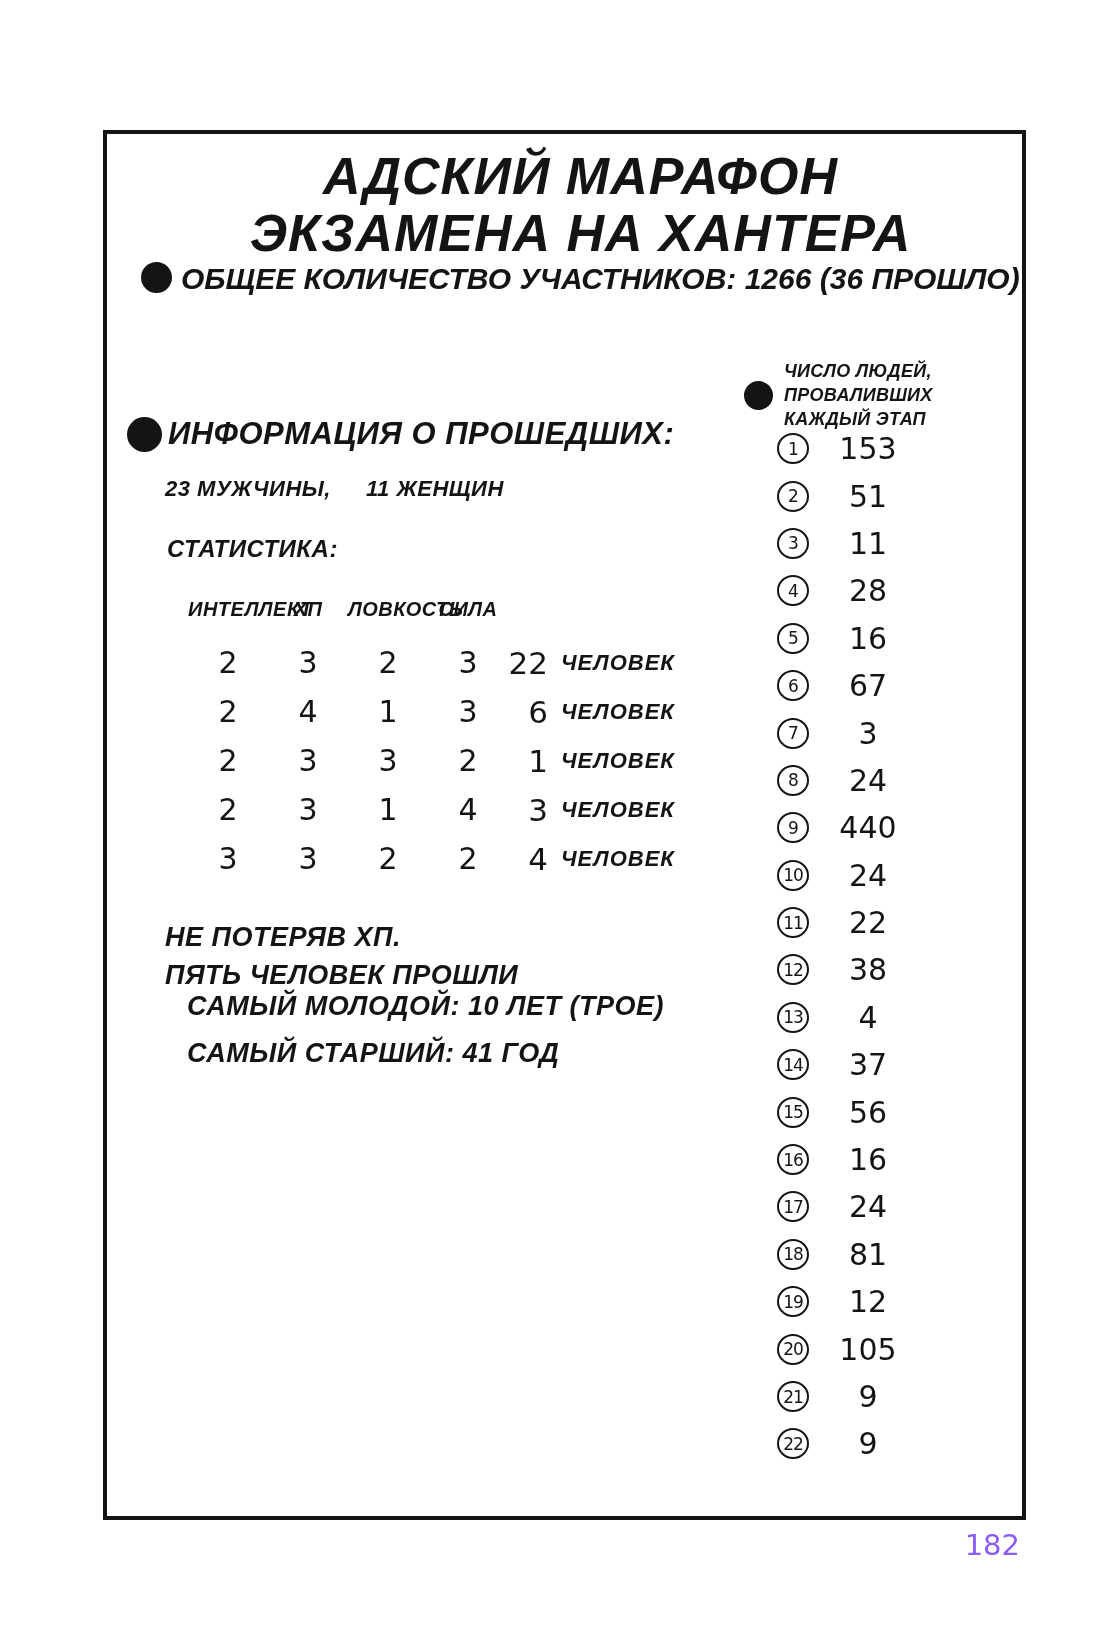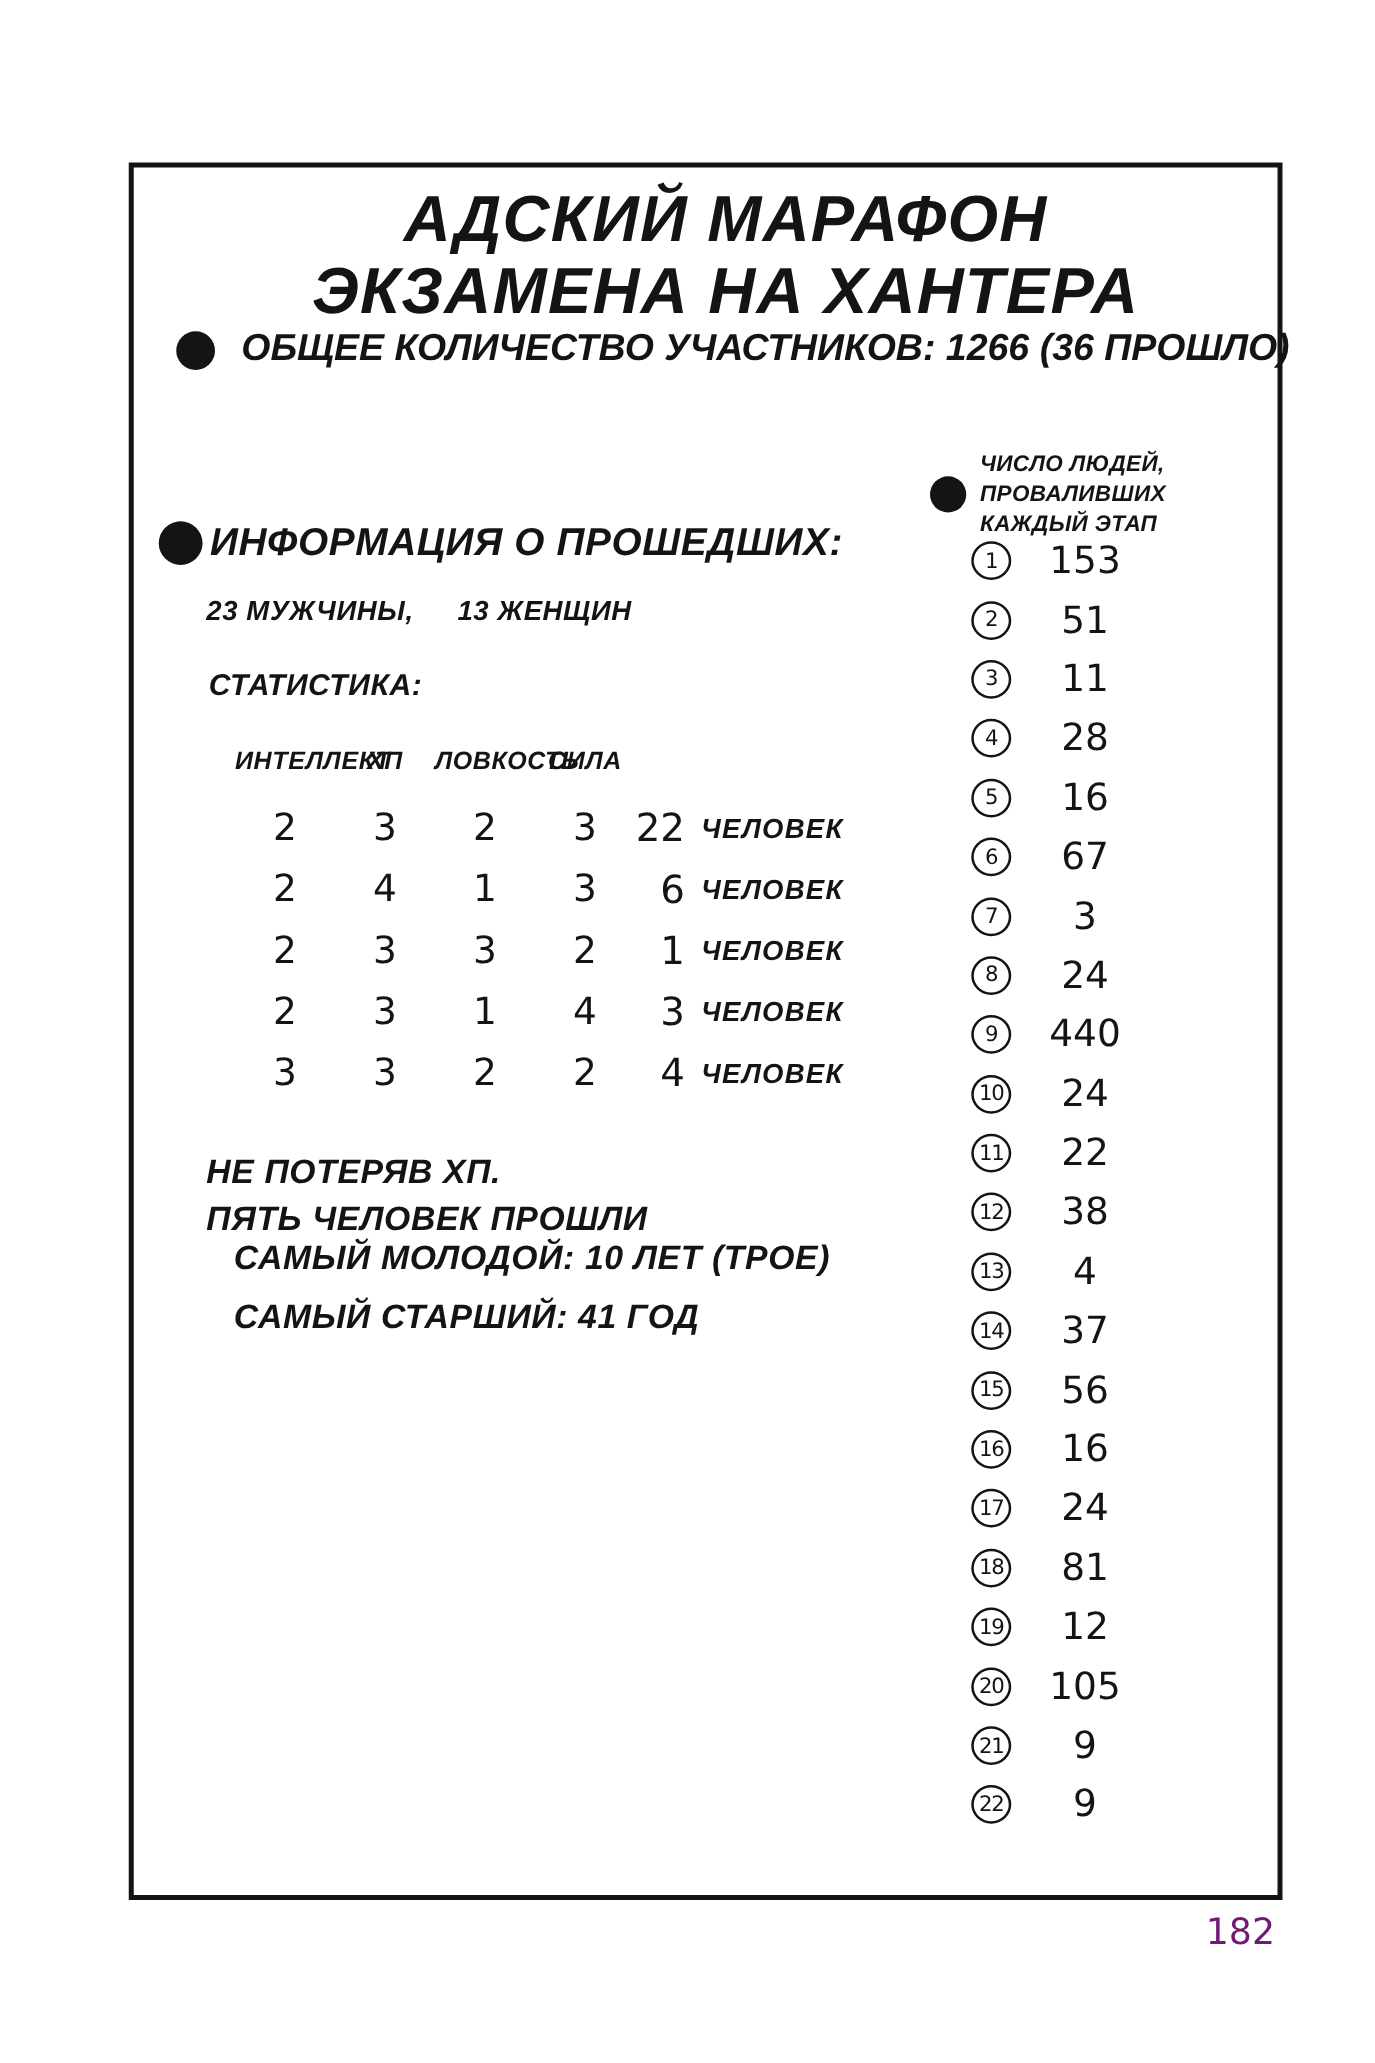--- a/index.html
+++ b/index.html
@@ -56,22 +56,22 @@
     letter-spacing: 1px;
     white-space: nowrap;
     padding-left: 32px;
   }
 
   .total-line {
     position: absolute;
     left: 34px;
     top: 128px;
     display: flex;
-    align-items: flex-end;
-    gap: 21px;
+    align-items: flex-start;
+    gap: 9px;
     font-size: 30px;
     letter-spacing: 0px;
     white-space: nowrap;
   }
 
   .info-heading {
     position: absolute;
     left: 20px;
     top: 282px;
     display: flex;
@@ -204,21 +204,21 @@
     margin-left: 4px;
     text-align: center;
     font-size: 30px;
   }
 
   .page-number {
     position: absolute;
     right: 80px;
     top: 1528px;
     font-size: 29px;
-    color: #701a75;
+    color: #8b5cf6;
   }
 </style>
 </head>
 <body>
 
 <div class="page-root">
 
   <div class="frame">
 
     <div class="title comic">
@@ -231,21 +231,21 @@
       <span>ОБЩЕЕ КОЛИЧЕСТВО УЧАСТНИКОВ: 1266 (36 ПРОШЛО)</span>
     </div>
 
     <div class="info-heading comic">
       <span class="bullet bullet-xl"></span>
       <span>ИНФОРМАЦИЯ О ПРОШЕДШИХ:</span>
     </div>
 
     <div class="gender-line comic">
       <span>23 МУЖЧИНЫ,</span>
-      <span>13 ЖЕНЩИН</span>
+      <span>11 ЖЕНЩИН</span>
     </div>
 
     <div class="stats-heading comic">СТАТИСТИКА:</div>
 
     <div class="stats-table">
       <div class="stats-header comic">
         <span class="col">ИНТЕЛЛЕКТ</span>
         <span class="col">ХП</span>
         <span class="col">ЛОВКОСТЬ</span>
         <span class="col">СИЛА</span>

